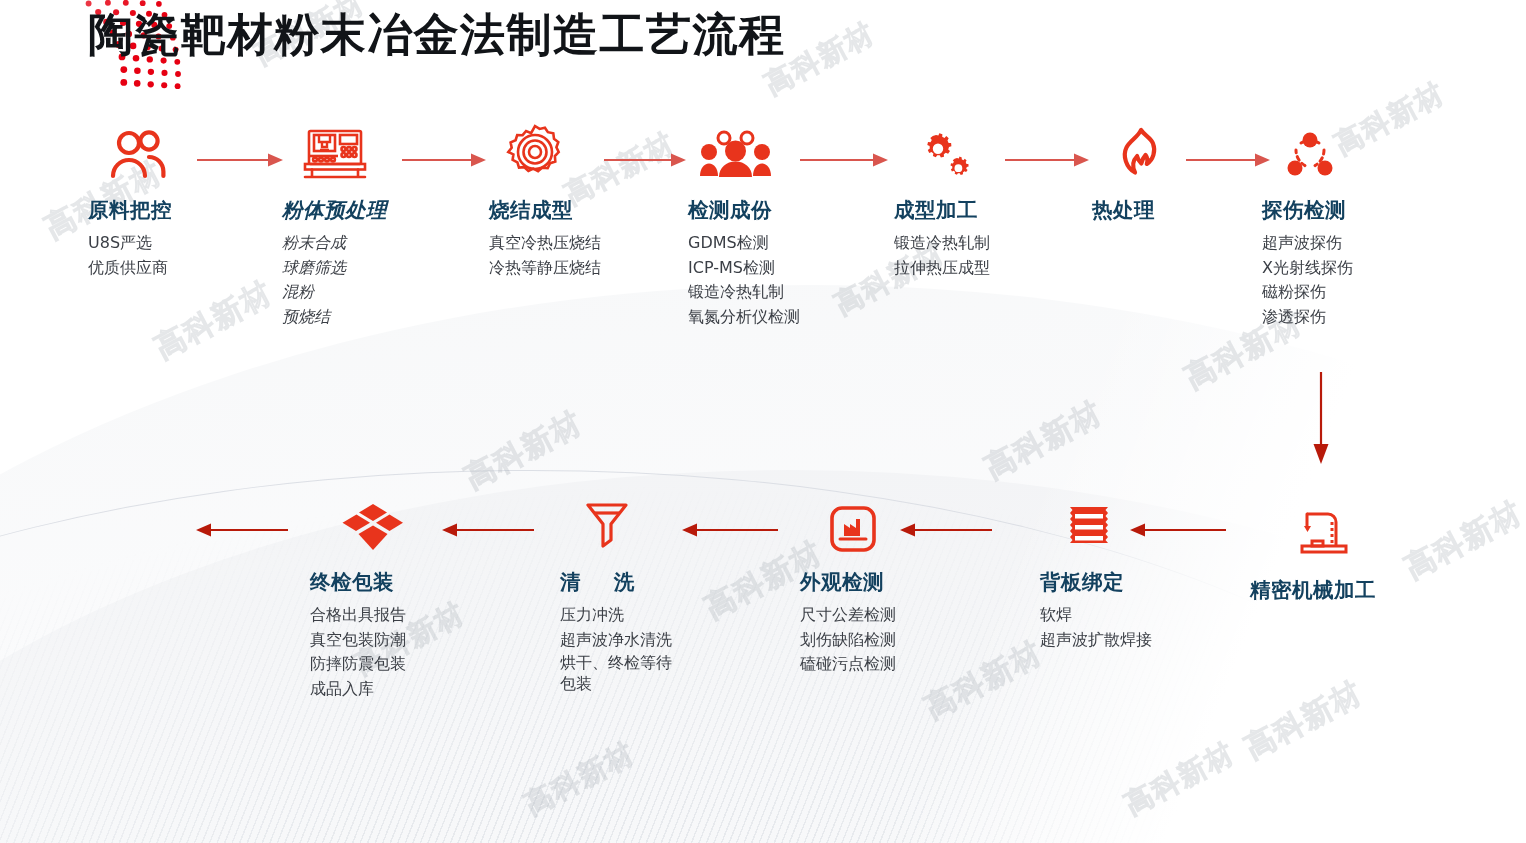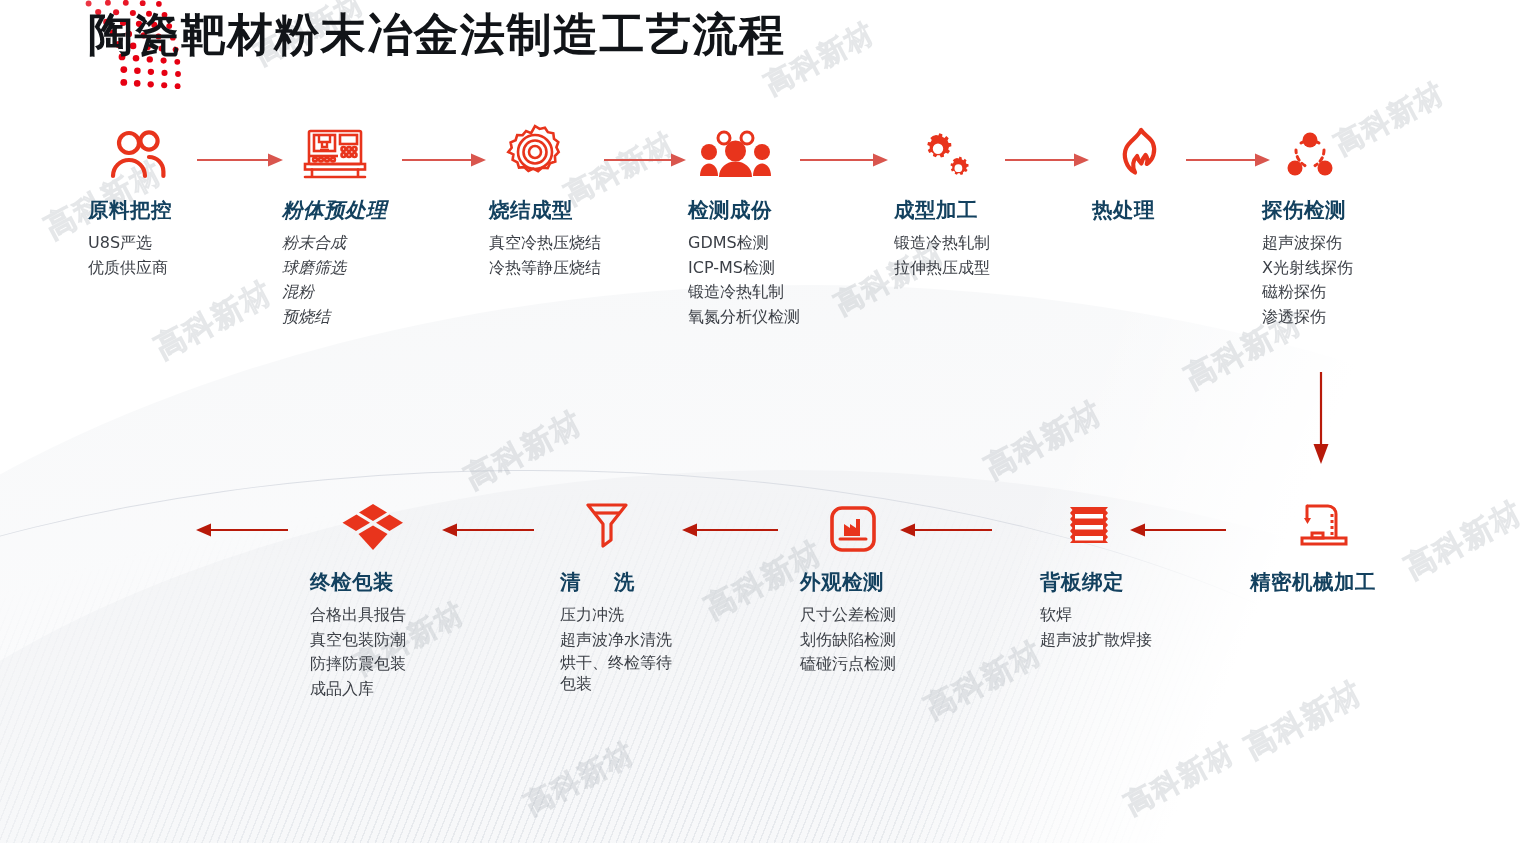--- a/index.html
+++ b/index.html
@@ -408,21 +408,21 @@
       <rect x="9" y="21" width="28" height="4.5" fill="#fff"></rect>
       <rect x="9" y="32" width="28" height="4.5" fill="#fff"></rect>
     </svg>
       </div>
       <h3>背板绑定</h3>
       <ul>
         <li>软焊</li>
         <li>超声波扩散焊接</li>
       </ul>
     </div>
-    <div class="step" style="left: 1250px; top: 0px; text-align: center;">
+    <div class="step" style="left: 1250px; top: 8px; text-align: center;">
       <div class="icon" style="margin-left: 48px;">
         <svg width="52" height="52" viewBox="0 0 52 52" fill="none" stroke="#e8341c" stroke-width="3">
       <path d="M9 6h21a8 8 0 018 8v24" stroke-linejoin="round"></path>
       <path d="M9 6v12" stroke-linecap="round"></path>
       <path d="M6 18h7l-3.5 6z" fill="#e8341c" stroke="none"></path>
       <path d="M34 14v22" stroke-dasharray="3 3"></path>
       <rect x="14" y="33" width="11" height="5" fill="none"></rect>
       <rect x="4" y="38" width="44" height="6"></rect>
     </svg>
       </div>

